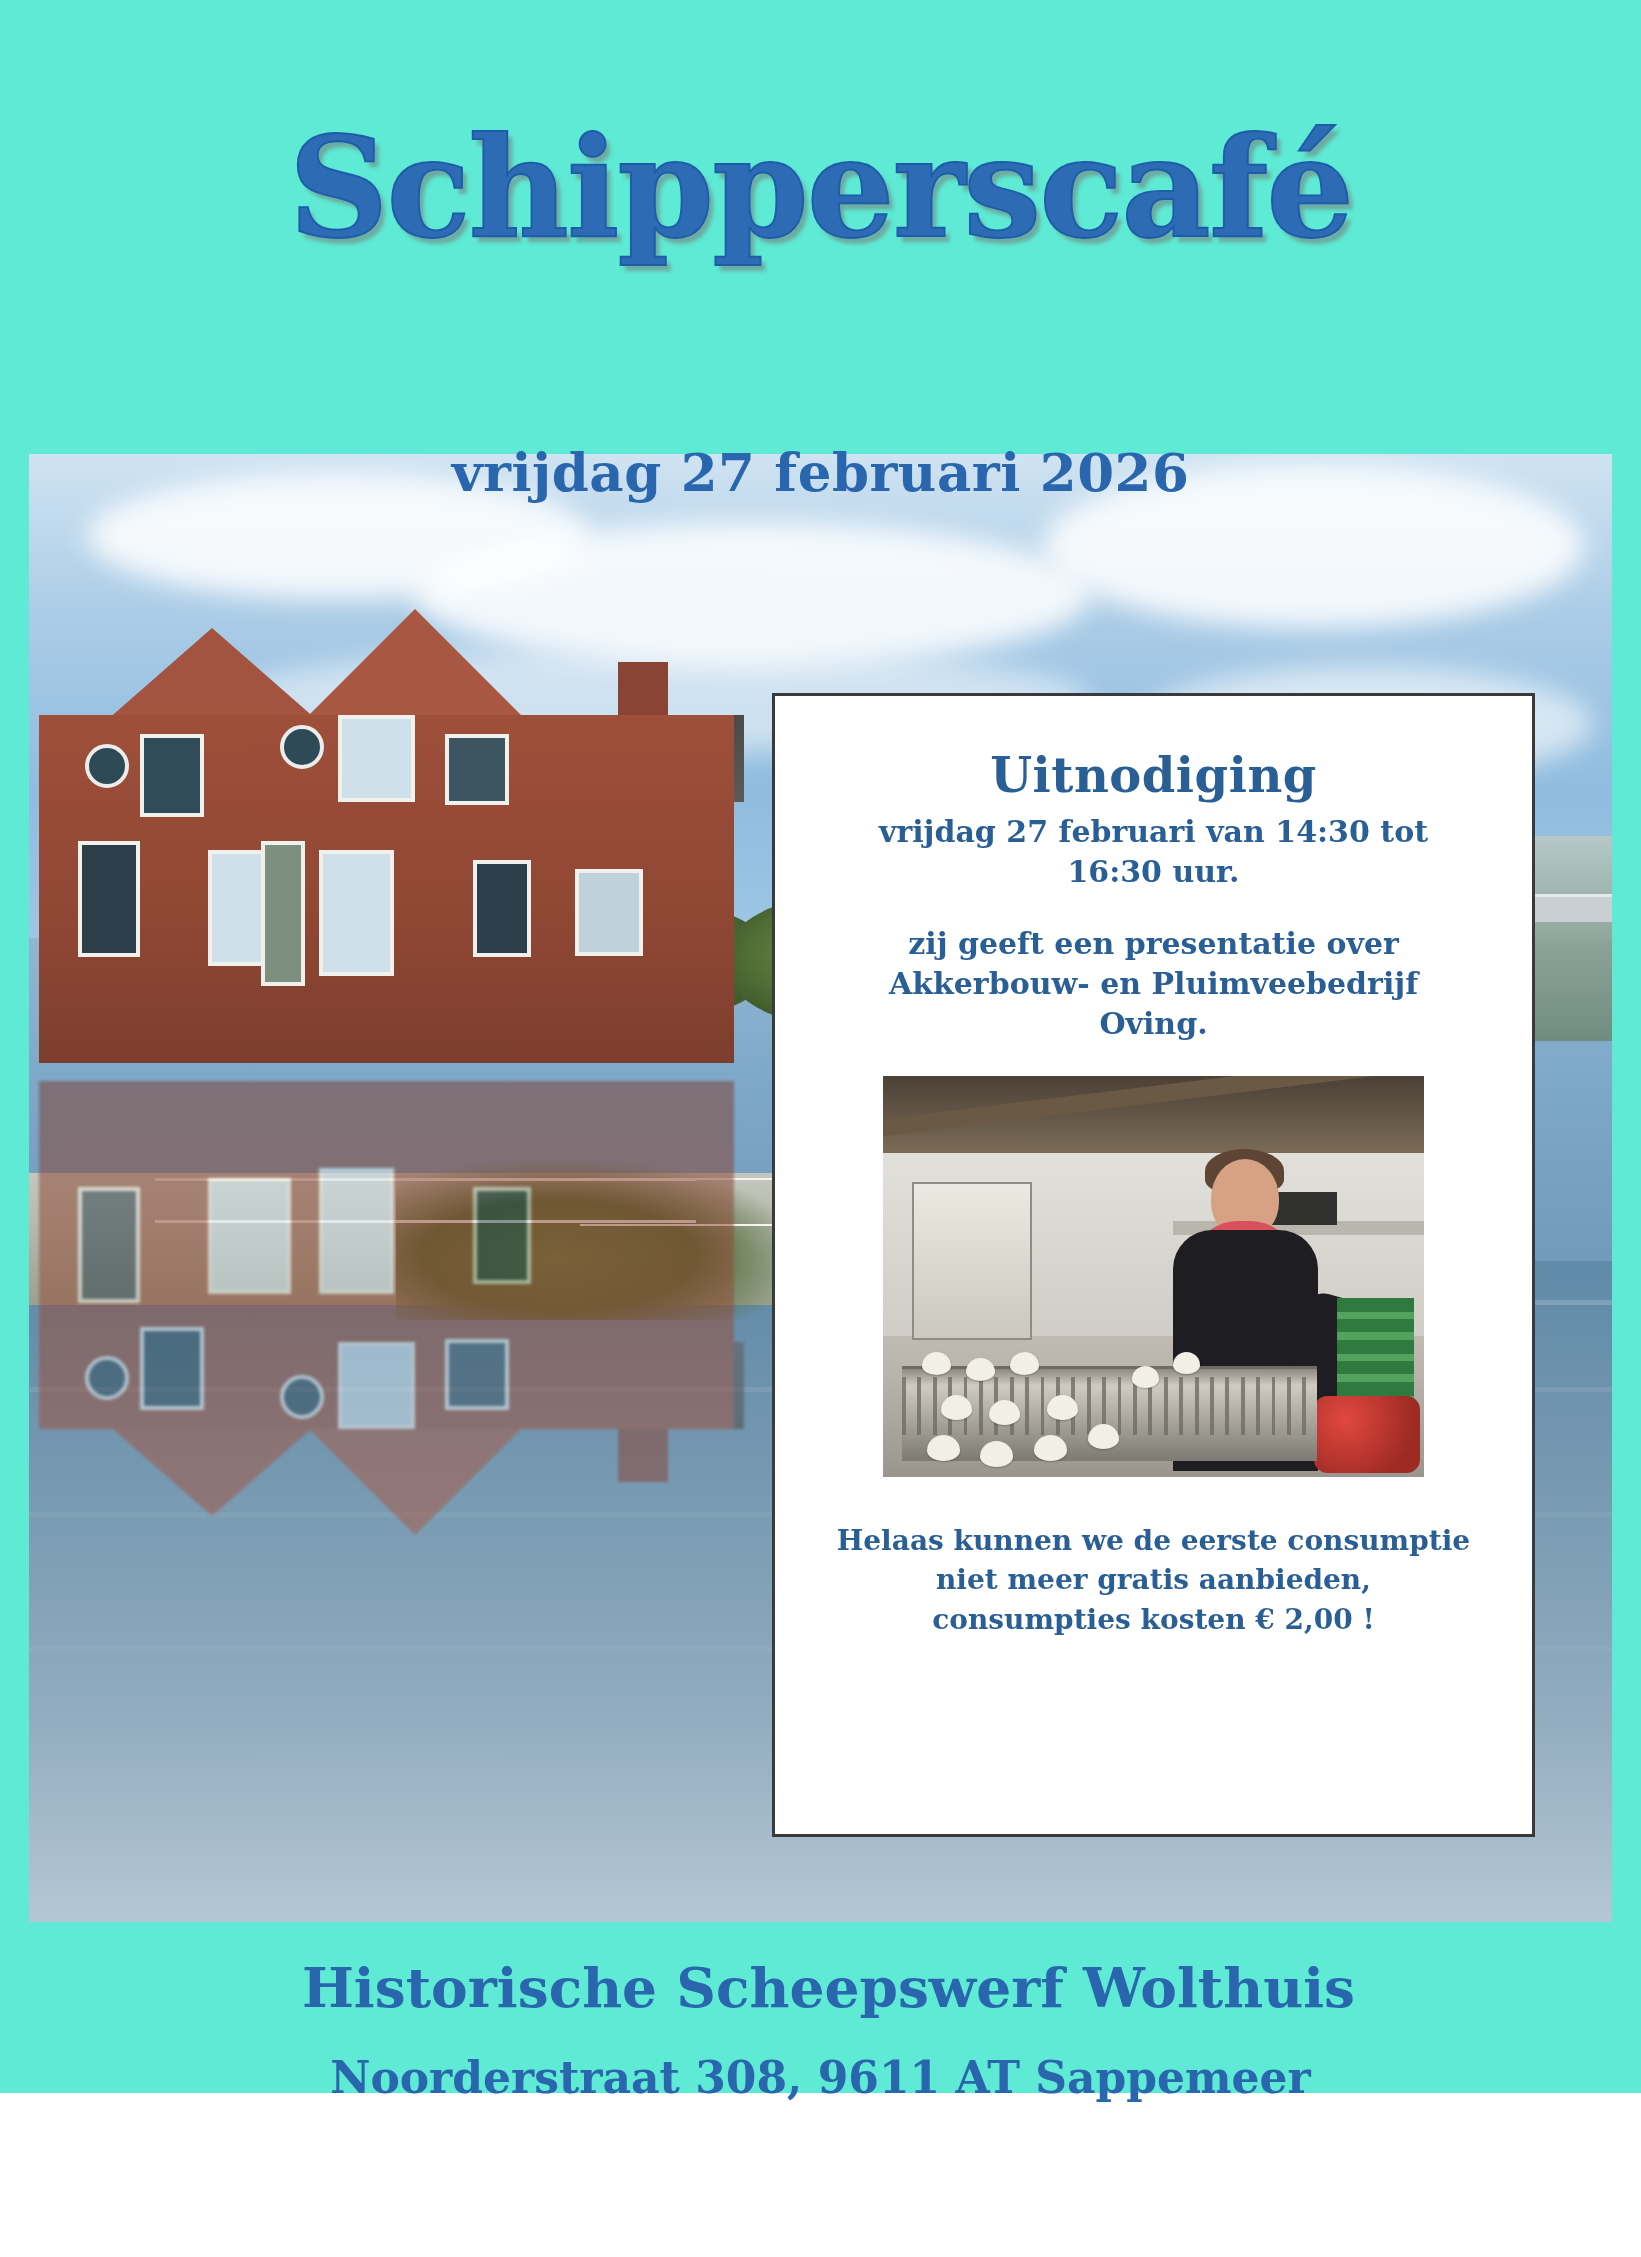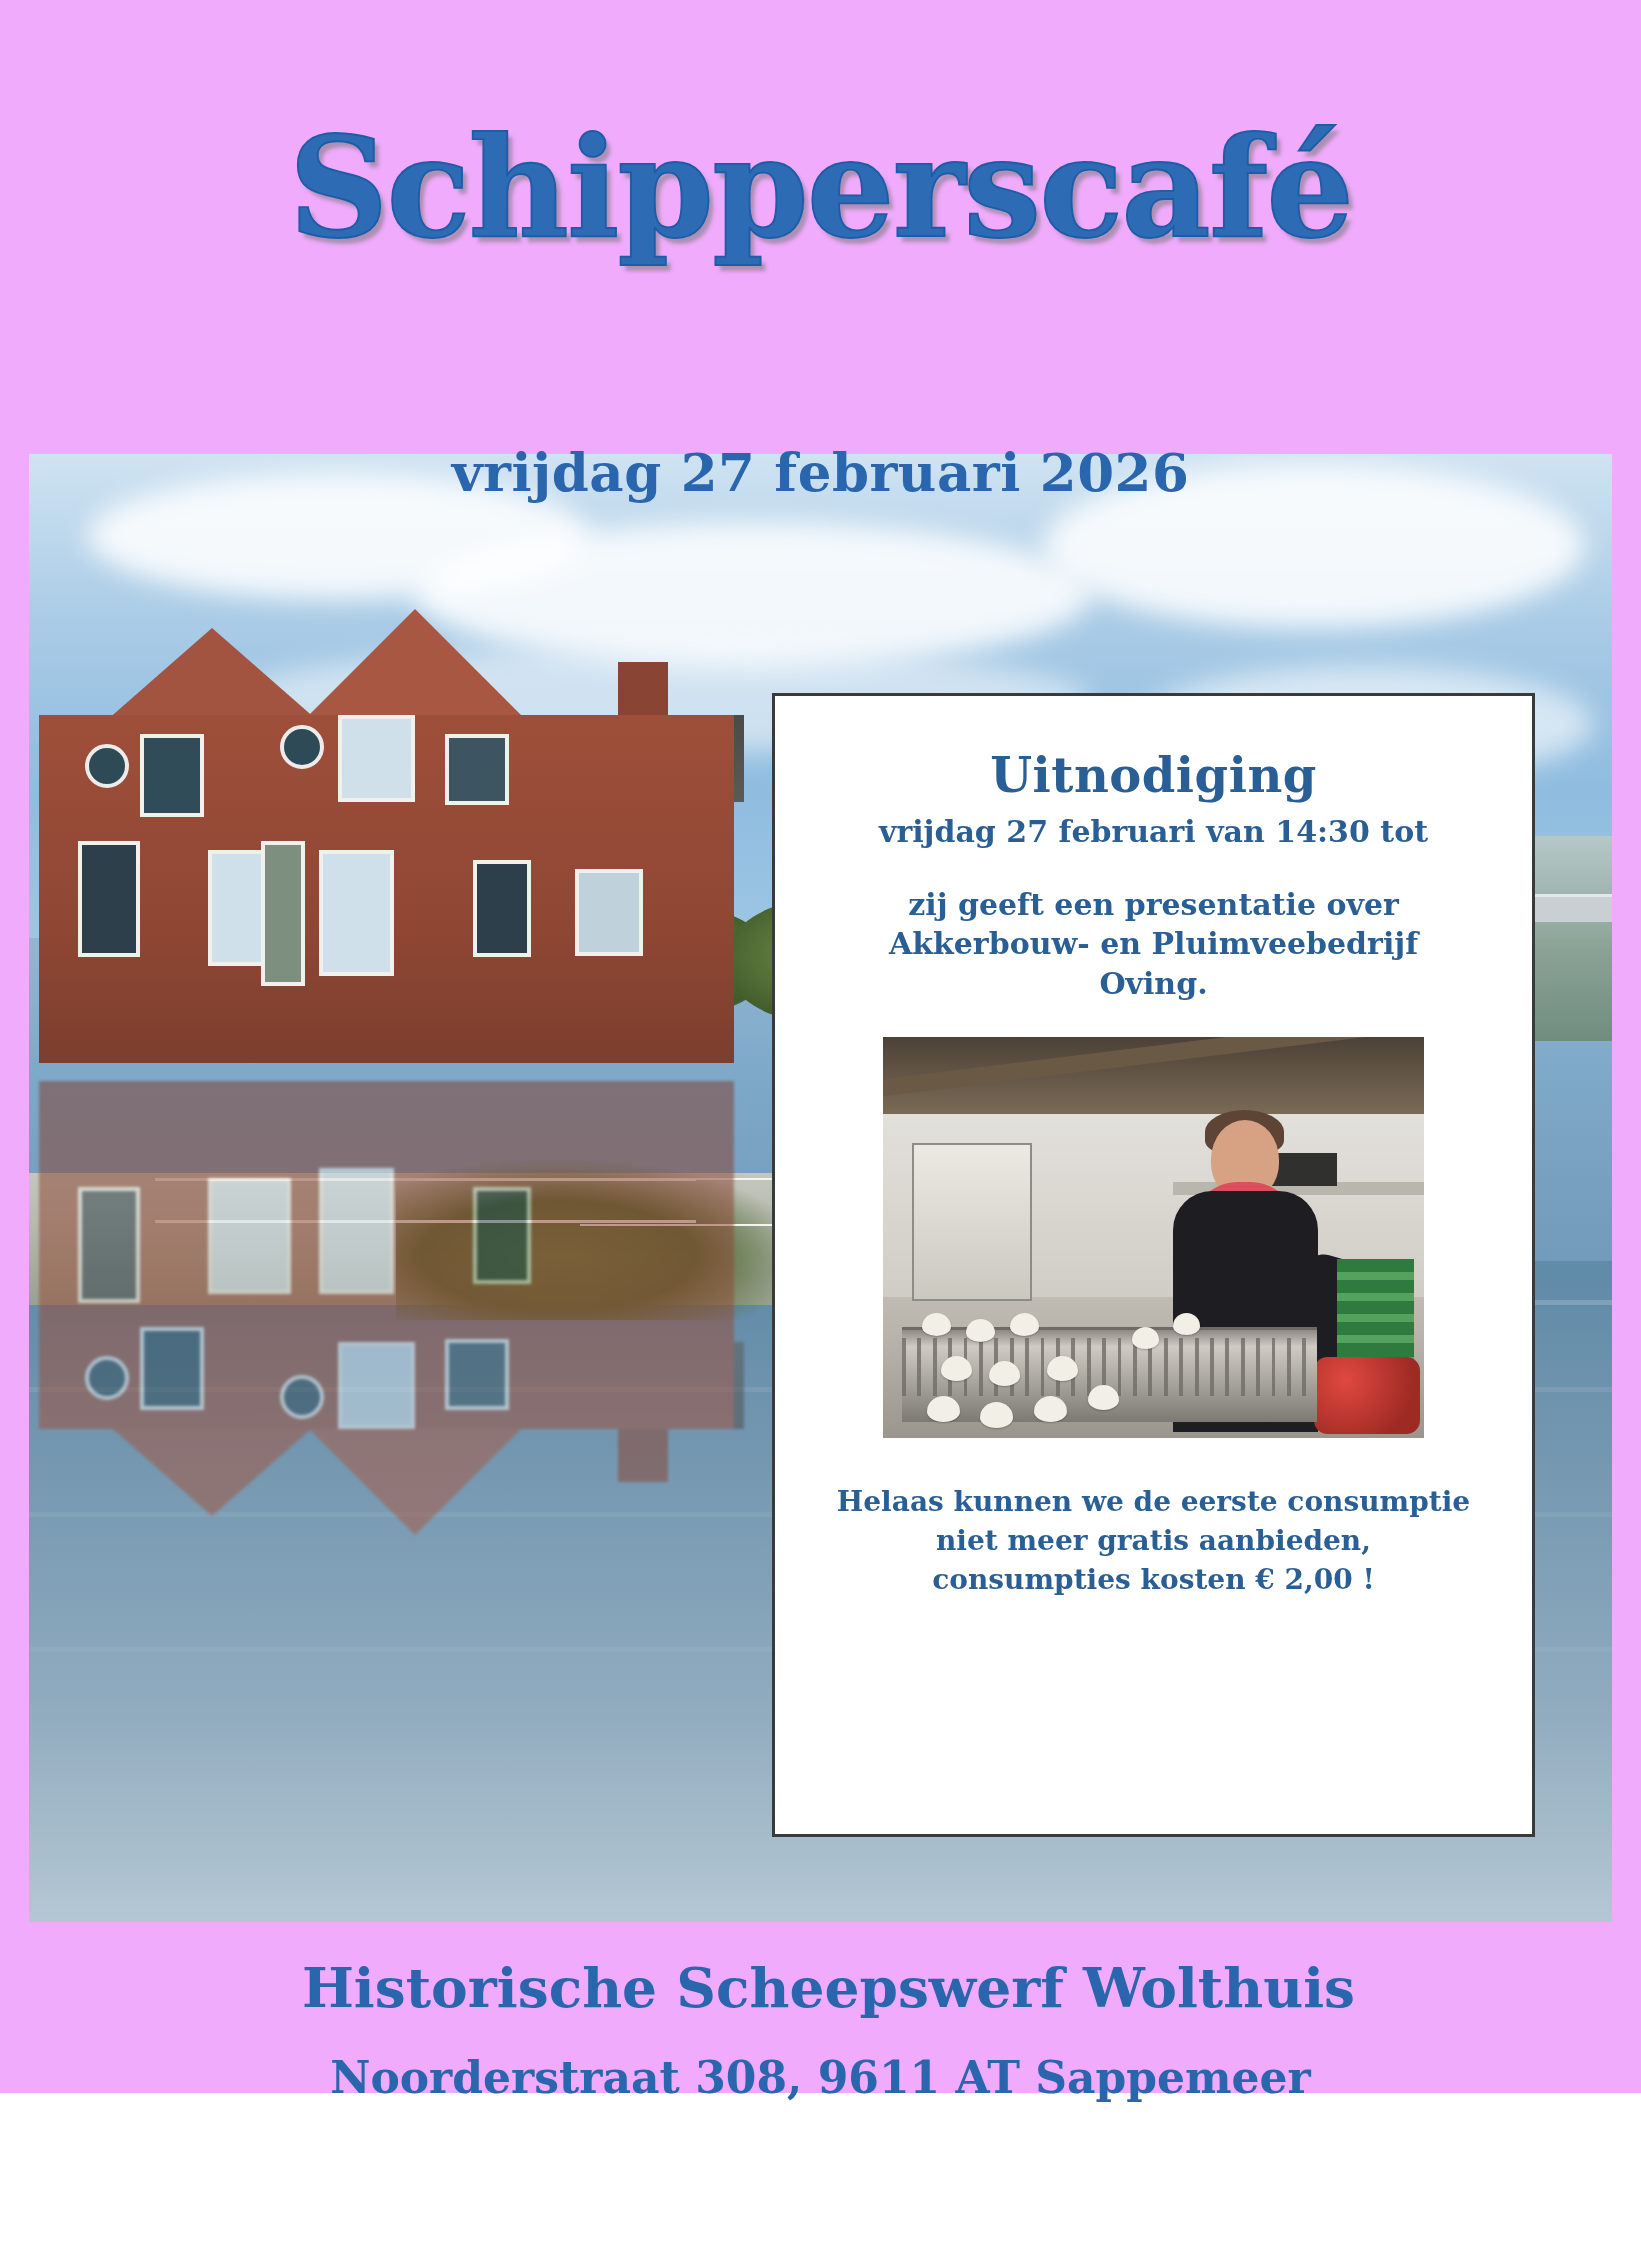--- a/index.html
+++ b/index.html
@@ -13,21 +13,21 @@
     font-family: "Liberation Serif", serif;
     overflow: hidden;
     position: relative;
   }
 
   .poster {
     position: absolute;
     left: 0; top: 0;
     width: 1641px;
     height: 2093px;
-    background: #f0abfc;
+    background: #5eead4;
   }
 
   
   .title-wrap {
     position: absolute;
     left: 0; top: 116px;
     width: 1641px;
     text-align: center;
   }
   .title {
@@ -466,20 +466,21 @@
         </div>
       </div>
     </div>
   </div>
 
   <div class="subline1">vrijdag 27 februari 2026</div>
 
   <div class="card">
     <h2>Uitnodiging</h2>
     <p>vrijdag 27 februari van 14:30 tot</p>
+    <p>16:30 uur.</p>
     <div class="spacer"></div>
     <p>zij geeft een presentatie over</p>
     <p>Akkerbouw- en Pluimveebedrijf</p>
     <p>Oving.</p>
 
     <div class="photo2">
       <div class="p2-ceiling">
         <div class="p2-beam"></div>
       </div>
       <div class="p2-wall"></div>

